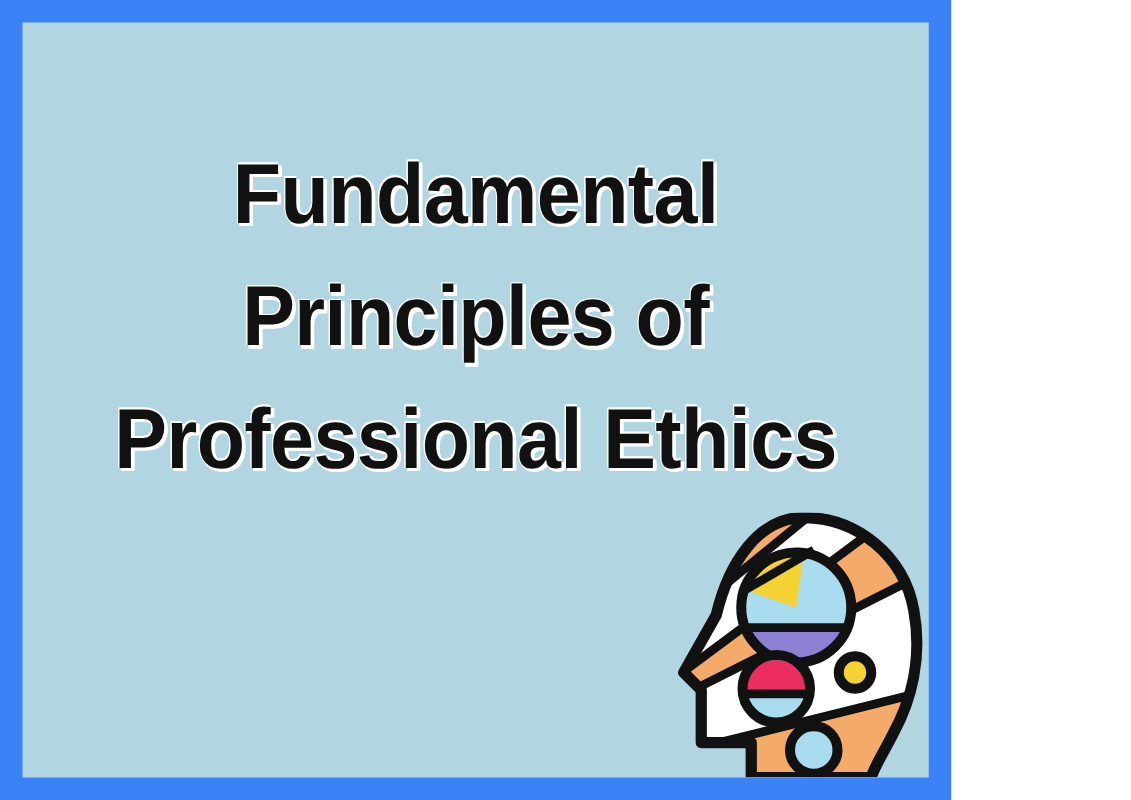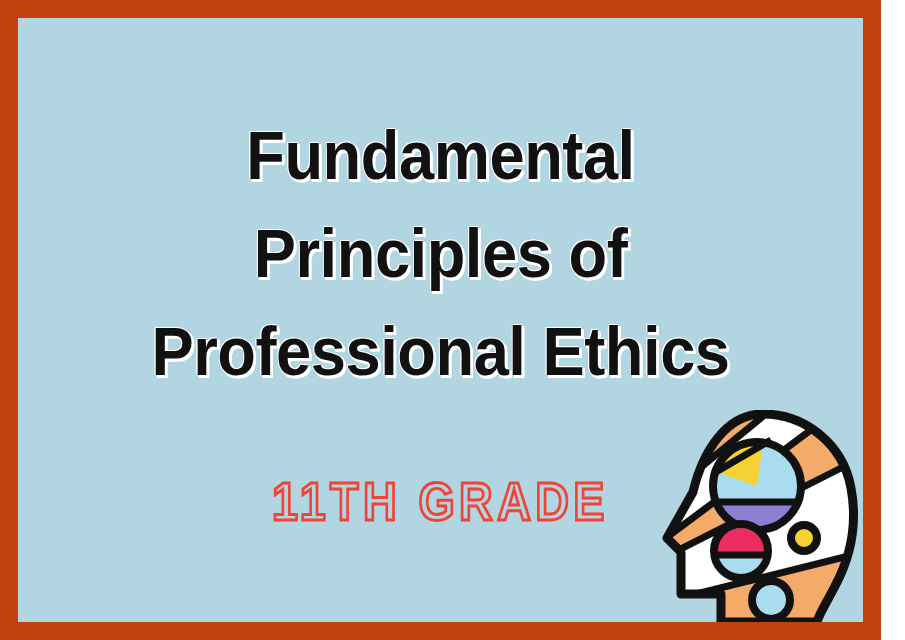--- a/index.html
+++ b/index.html
@@ -10,23 +10,23 @@
   body {
     width: 905px;
     height: 640px;
     overflow: hidden;
     font-family: "Liberation Sans", sans-serif;
   }
 
   
   #poster {
     position: relative;
-    width: 881px;
+    width: 761px;
     height: 640px;
-    background: #c2410c;          
+    background: #3b82f6;          
     box-sizing: border-box;
     overflow: hidden;
   }
 
   #inner-panel {
     position: absolute;
     left: 18px;
     top: 18px;
     right: 18px;
     bottom: 18px;
@@ -108,23 +108,20 @@
 <div id="poster">
 
   <div id="inner-panel">
 
     <div id="title-block">
       <span class="title-line">Fundamental</span>
       <span class="title-line">Principles of</span>
       <span class="title-line">Professional Ethics</span>
     </div>
 
-    <div id="subtitle">
-      <span id="subtitle-text">11TH GRADE</span>
-    </div>
 
     <div id="head-illustration">
       <svg viewBox="0 0 206 212" xmlns="http://www.w3.org/2000/svg">
         <defs>
           <clipPath id="headClip">
             <path d="M104 4
                      C146 4 184 34 192 78
                      C199 116 190 150 176 176
                      C168 192 160 204 158 212
                      L62 212

